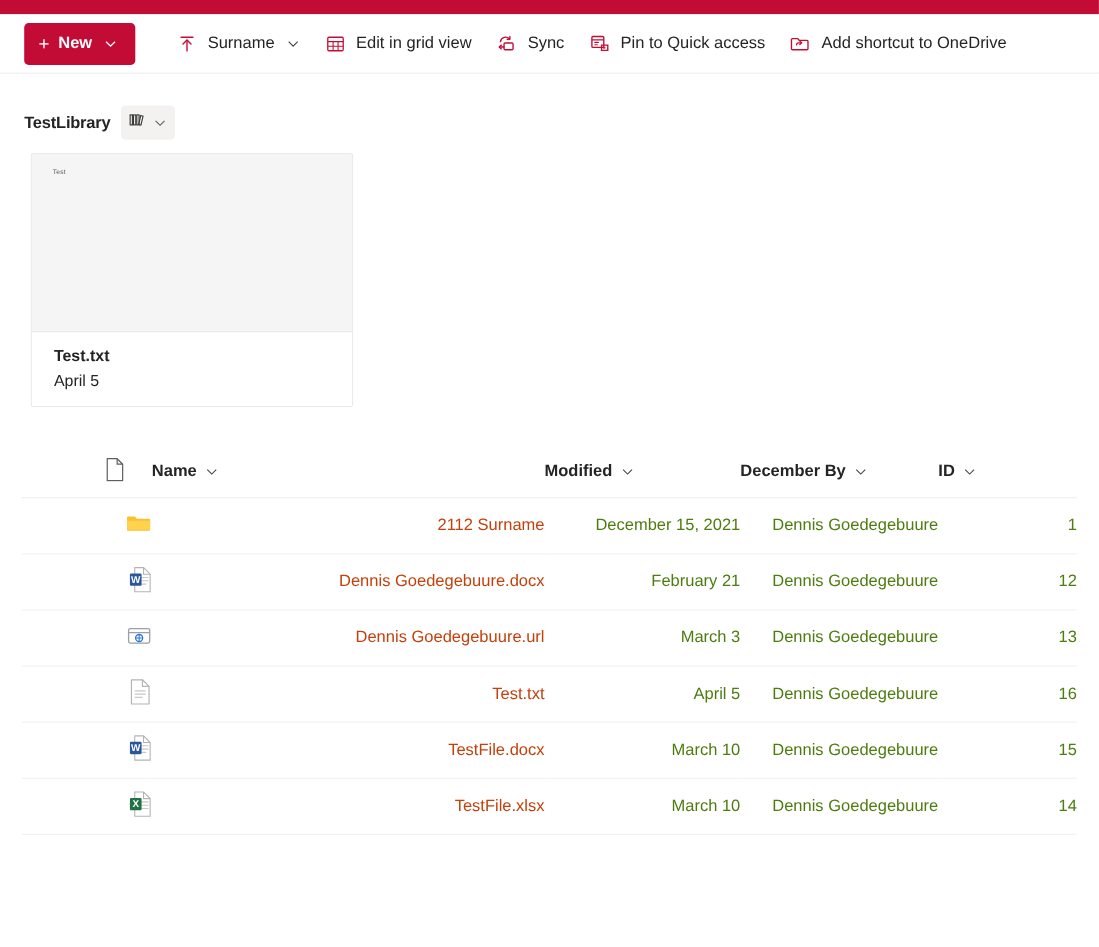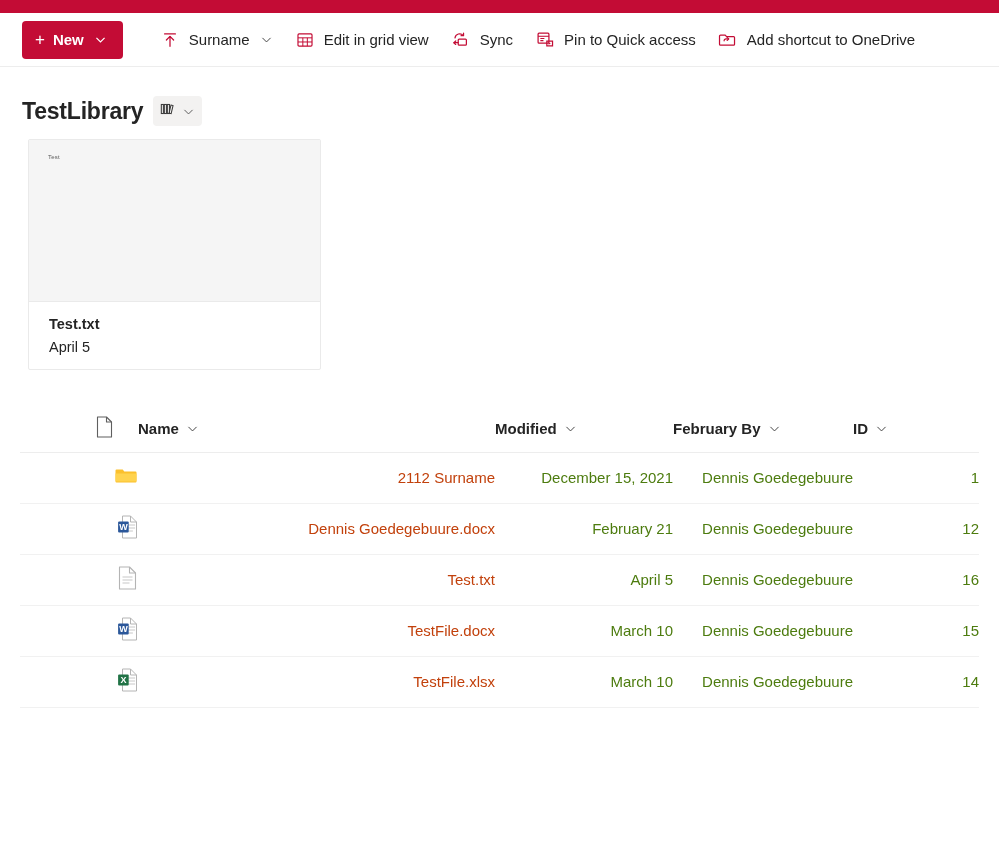--- a/index.html
+++ b/index.html
@@ -73,21 +73,21 @@
 
   
   .lib-header {
     display: flex;
     align-items: center;
     gap: 10px;
     padding: 30px 0 0 22px;
     height: 58px;
   }
   .lib-title {
-    font-size: 23px;
+    font-size: 15px;
     font-weight: bold;
     color: #242424;
     letter-spacing: -0.2px;
   }
   .lib-pill {
     display: flex;
     align-items: center;
     gap: 5px;
     background: #f3f2f1;
     border-radius: 4px;
@@ -325,21 +325,21 @@
             <span>Modified</span>
             <span>
               <svg class="chev-svg" width="13" height="13" viewBox="0 0 16 16">
                   <path d="M3 6l5 5 5-5" fill="none" stroke="#424242" stroke-width="1.2"></path>
                 </svg>
             </span>
           </div>
         </th>
         <th>
           <div class="th-inner">
-            <span>February By</span>
+            <span>December By</span>
             <span>
               <svg class="chev-svg" width="13" height="13" viewBox="0 0 16 16">
                   <path d="M3 6l5 5 5-5" fill="none" stroke="#424242" stroke-width="1.2"></path>
                 </svg>
             </span>
           </div>
         </th>
         <th>
           <div class="th-inner">
             <span>ID</span>
@@ -380,20 +380,36 @@
               <text x="5.9" y="15" font-family="Liberation Sans, sans-serif" font-size="9" font-weight="bold" fill="#ffffff" text-anchor="middle">W</text>
             </svg>
           </span>
         </td>
         <td class="cell-name">Dennis Goedegebuure.docx</td>
         <td class="cell-muted">February 21</td>
         <td class="cell-muted">Dennis Goedegebuure</td>
         <td class="cell-muted">12</td>
       </tr>
 
+      <tr>
+        <td class="cell-icon">
+          <span>
+            <svg width="23" height="20" viewBox="0 0 22 20">
+              <rect x="1.4" y="3.4" width="19.2" height="13.2" rx="1.6" fill="#ffffff" stroke="#9aa0a6" stroke-width="1.2"></rect>
+              <path d="M1.4 7.2h19.2" stroke="#9aa0a6" stroke-width="1.1"></path>
+              <circle cx="11" cy="12" r="3.2" fill="none" stroke="#2b7cd3" stroke-width="1.2"></circle>
+              <path d="M7.8 12h6.4M11 8.8v6.4" stroke="#2b7cd3" stroke-width="1"></path>
+            </svg>
+          </span>
+        </td>
+        <td class="cell-name">Dennis Goedegebuure.url</td>
+        <td class="cell-muted">March 3</td>
+        <td class="cell-muted">Dennis Goedegebuure</td>
+        <td class="cell-muted">13</td>
+      </tr>
 
       <tr>
         <td class="cell-icon">
           <span>
             <svg width="21" height="24" viewBox="0 0 20 24">
               <path d="M2 1h10l6 6v16H2z" fill="#ffffff" stroke="#b4b4b4" stroke-width="1.1" stroke-linejoin="round"></path>
               <path d="M12 1v6h6" fill="none" stroke="#b4b4b4" stroke-width="1.1" stroke-linejoin="round"></path>
               <path d="M5 11h10M5 14h10M5 17h7" stroke="#c8c8c8" stroke-width="1.1"></path>
             </svg>
           </span>

